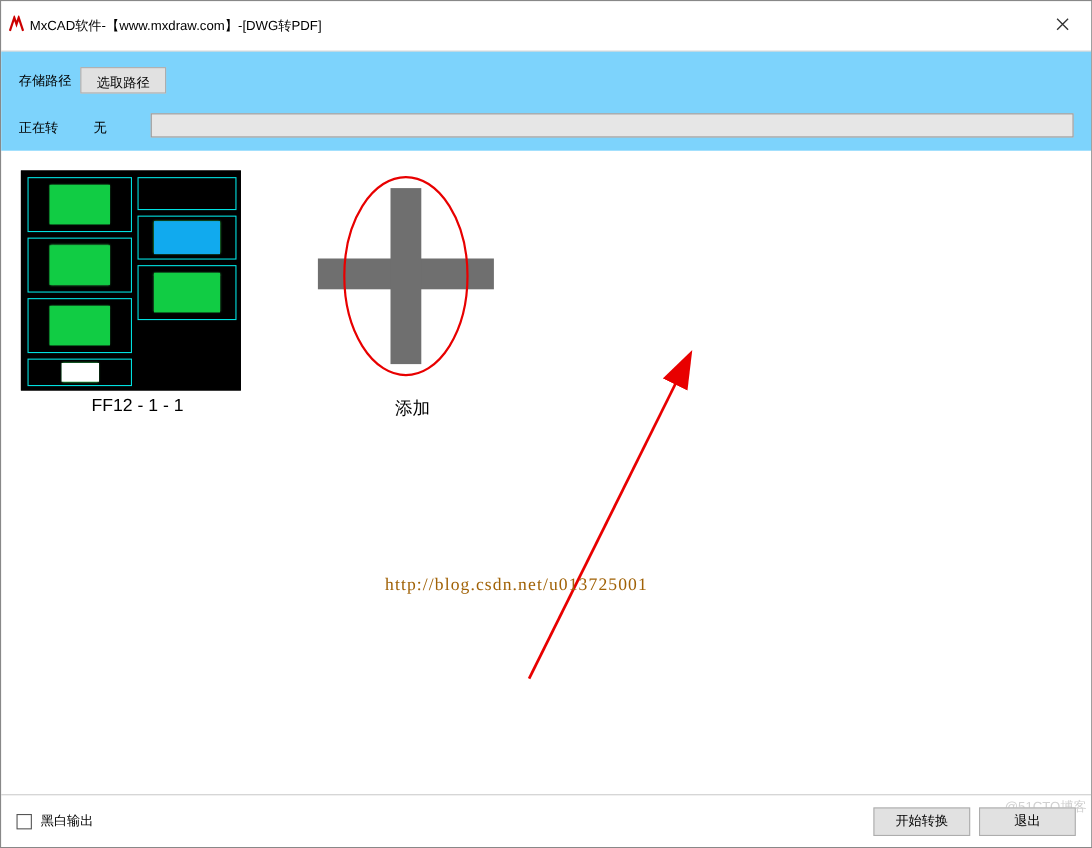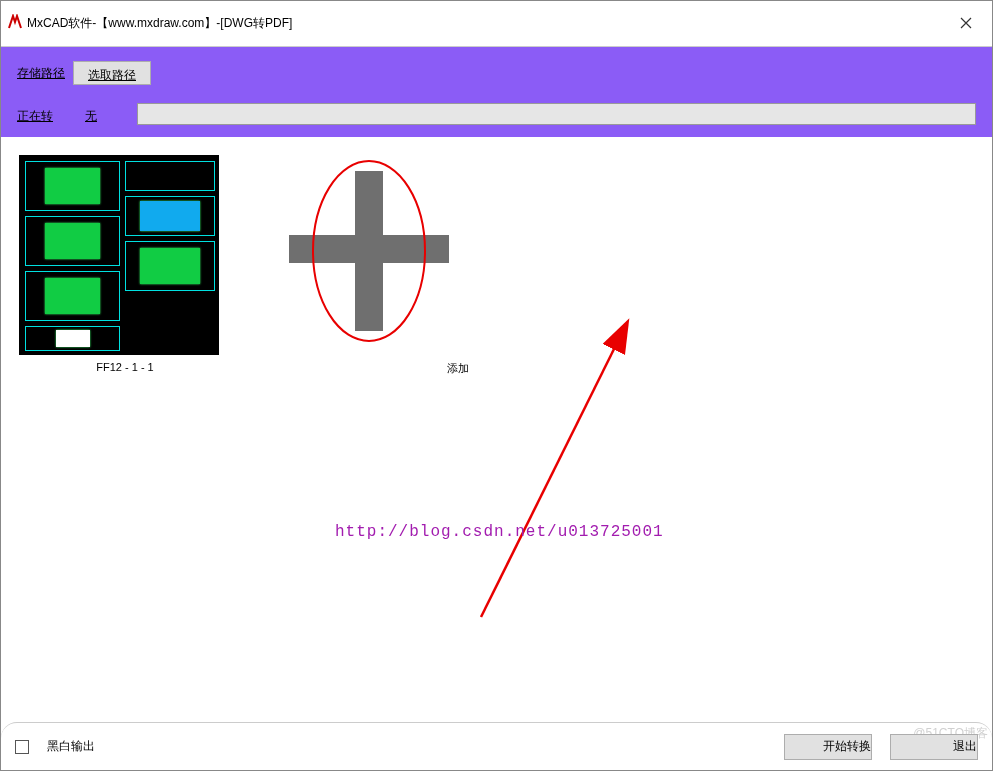--- a/index.html
+++ b/index.html
@@ -2,50 +2,50 @@
 <html><head>
 <meta charset="utf-8">
 <style>
   * { box-sizing: border-box; margin: 0; padding: 0; font-family: "Microsoft YaHei", sans-serif; font-size: 12px; }
   body { background: #fff; width: 993px; height: 771px; border: 1px solid #888; position: relative; overflow: hidden; }
 
   .titlebar { height: 46px; display: flex; align-items: center; padding: 0 6px; border-bottom: 1px solid #ccc; }
   .titlebar .title-text { flex: 1; padding-left: 4px; }
   .titlebar .close-x { width: 40px; text-align: center; font-size: 16px; }
 
-  .top-panel { padding: 14px 16px 6px 16px; background: #8b5cf6; text-decoration: underline; }
+  .top-panel { padding: 14px 16px 6px 16px; background: #7dd3fc; }
   .path-row { display: flex; align-items: center; gap: 8px; margin-bottom: 18px; }
   .path-input { flex: 1; height: 24px; border: 1px solid #999; padding: 0 6px; background: #fff; }
   .btn { height: 24px; padding: 0 14px; background: #e1e1e1; border: 1px solid #adadad; cursor: pointer; display: inline-flex; align-items: flex-end; }
 
   .status-row { display: flex; align-items: flex-end; gap: 20px; margin-bottom: 6px;}
   .status-label { width: 48px; }
   .progress-bar { flex: 1; height: 22px; border: 1px solid #999; background: #e6e6e6; margin-left: 20px;}
 
   .content { position: relative; height: 576px; border-top: 0; padding: 18px 18px; display: flex; gap: 50px; }
 
   .thumb-wrap { display: flex; flex-direction: column; align-items: center; width: 200px; }
   .thumb { width: 200px; height: 200px; background: #000; border: 1px solid #000; position: relative; overflow: hidden; }
-  .thumb-label { margin-top: 6px; font-size: 11px; margin-left: 12px; }
+  .thumb-label { margin-top: 6px; font-size: 16px; margin-left: 12px; }
   .thumb-label.dotted { outline: 1px dotted #555; padding: 0 4px; }
 
   .t-box { position:absolute; border:1px solid #00e0e0; box-sizing:border-box; }
   .t-glow { position:absolute; background:#1c4; box-shadow:0 0 2px #3f6; }
   .t-txt { position:absolute; width:30px; height:3px; background:#ffcc00; }
 
-  .add-wrap { display:flex; flex-direction:column; align-items:flex-end; width:200px; position:relative; }
+  .add-wrap { display:flex; flex-direction:column; align-items:center; width:200px; position:relative; }
   .add-box { width:200px; height:200px; display:flex; align-items:center; justify-content:center; position:relative; }
 
-  .watermark { position:absolute; left:334px; top:386px; color:#a21caf; font-family: Liberation Mono, monospace; font-size:16px; letter-spacing:1px; pointer-events:none; }
+  .watermark { position:absolute; left:349px; top:386px; color:#a16207; font-family: Liberation Serif, serif; font-size:16px; letter-spacing:1px; pointer-events:none; }
   .watermark2 { position:absolute; right:4px; bottom:28px; color:#d0d0d0; font-size:12px; pointer-events:none;}
 
-  .bottom-bar { position:absolute; left:0; right:0; bottom:0; height:48px; border-top:1px solid #ccc; display:flex; align-items:center; padding:5px 14px; gap:18px;border-radius:16px;}
+  .bottom-bar { position:absolute; left:0; right:0; bottom:0; height:48px; border-top:1px solid #ccc; display:flex; align-items:center; padding:5px 14px; gap:8px;}
   .bottom-bar .spacer { flex:1; }
   .chk { width:14px; height:14px; border:1px solid #555; background:#fff; display:inline-block; }
-  .btn-wide { height:26px; width:88px; background:#e1e1e1; border:1px solid #adadad; display:inline-flex; align-items:center; justify-content:flex-end; cursor:pointer; }
+  .btn-wide { height:26px; width:88px; background:#e1e1e1; border:1px solid #adadad; display:inline-flex; align-items:center; justify-content:center; cursor:pointer; }
 </style>
 </head>
 <body>
 
 <div class="titlebar">
   <span>
     <svg width="16" height="16" viewBox="0 0 16 16">
         <path d="M2 14 L6 2 L8 8 L10 2 L14 14" fill="none" stroke="#c00" stroke-width="2"></path>
       </svg>
   </span>

